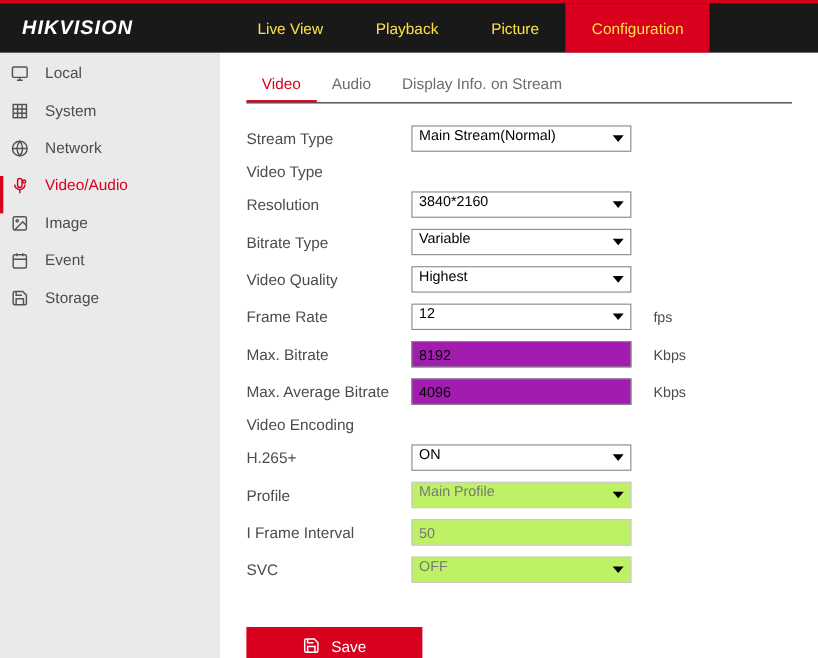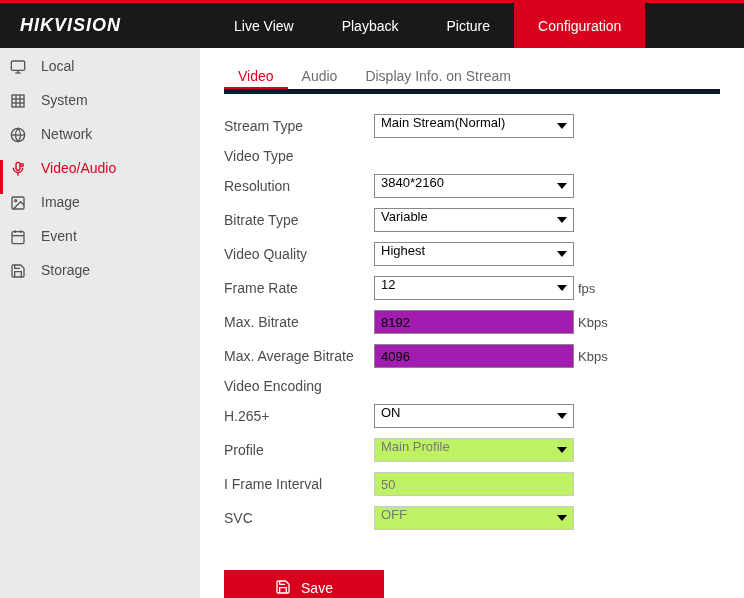--- a/index.html
+++ b/index.html
@@ -1,40 +1,40 @@
 <!DOCTYPE html>
 <html><head>
 <meta charset="utf-8">
 <style>
   * { box-sizing: border-box; margin: 0; padding: 0; }
   body { font-family: Arial, Helvetica, sans-serif; font-size: 14px; background: #f0f0f0; width: 744px; }
   .topbar { height: 48px; background: #191919; display: flex; align-items: center; border-top: 3px solid #d8001d; }
   .logo { display: flex; align-items: center; padding-left: 20px; width: 210px; }
   .logo-text { color: #fff; font-weight: bold; font-size: 18px; font-style: italic; letter-spacing: 1px; }
   .nav { display: flex; flex: 1; height: 100%; }
-  .nav-item { color: #ffffff; padding: 0 24px; display: flex; align-items: center; cursor: pointer; font-size: 14px; }
+  .nav-item { color: #fde047; padding: 0 24px; display: flex; align-items: center; cursor: pointer; font-size: 14px; }
   .nav-item.active { background: #d8001d; }
   .layout { display: flex; }
   .sidebar { width: 200px; background: #eaeaea; min-height: 550px; padding-top: 10px; }
   .s-item { display: flex; align-items: flex-start; height: 34px; padding-left: 4px; color: #4c4c4c; cursor: pointer; border-left: 3px solid transparent; }
   .s-item.active { border-left: 3px solid #d8001d; color: #d8001d; }
   .s-item .icn { width: 22px; height: 18px; margin-right: 12px; display: inline-flex; align-items: center; justify-content: center; color: #555; }
   .s-item.active .icn { color: #d8001d; }
   .content { flex: 1; background: #fff; padding: 12px 24px; }
-  .tabs { display: flex; border-bottom: 5px solid #0f172a; height: 34px; }
+  .tabs { display: flex; border-bottom: 1px solid #0f172a; height: 34px; }
   .tab { padding: 8px 14px 6px; color: #6d6d6d; cursor: pointer; font-size: 14px; }
   .tab.active { color: #d8001d; border-bottom: 2px solid #d8001d; }
   .form { padding-top: 20px; }
   .row { display: flex; align-items: center; margin-bottom: 10px; }
   .lbl { width: 150px; color: #4c4c4c; font-size: 14px; }
   .sel { width: 200px; height: 24px; border: 1px solid #888; background: #fff; padding: 0 22px 0 6px; font-size: 13px; position: relative; display: inline-flex; align-items: flex-start; cursor: pointer; }
   .sel::after { content: ""; position: absolute; right: 6px; top: 8px; width: 0; height: 0; border-left: 5px solid transparent; border-right: 5px solid transparent; border-top: 6px solid #000; }
   .sel.disabled, .inp.disabled { background: #bef264; border-color: #c9c9c9; color: #777; cursor: default; }
   .inp { width: 200px; height: 24px; border: 1px solid #888; background: #a21caf; padding: 0 6px; font-size: 13px; display: inline-flex; align-items: center; }
-  .unit { margin-left: 4px; color: #4c4c4c; font-size: 13px; }
+  .unit { margin-left: 20px; color: #4c4c4c; font-size: 13px; }
   .save-btn { margin-top: 30px; width: 160px; height: 36px; background: #d8001d; color: #fff; border: none; display: inline-flex; align-items: center; justify-content: center; cursor: pointer; font-size: 14px; }
   .save-btn .disk { margin-right: 10px; }
 </style>
 </head>
 <body>
 
 <div class="topbar">
   <div class="logo">
     <span class="logo-text">HIKVISION</span>
   </div>

